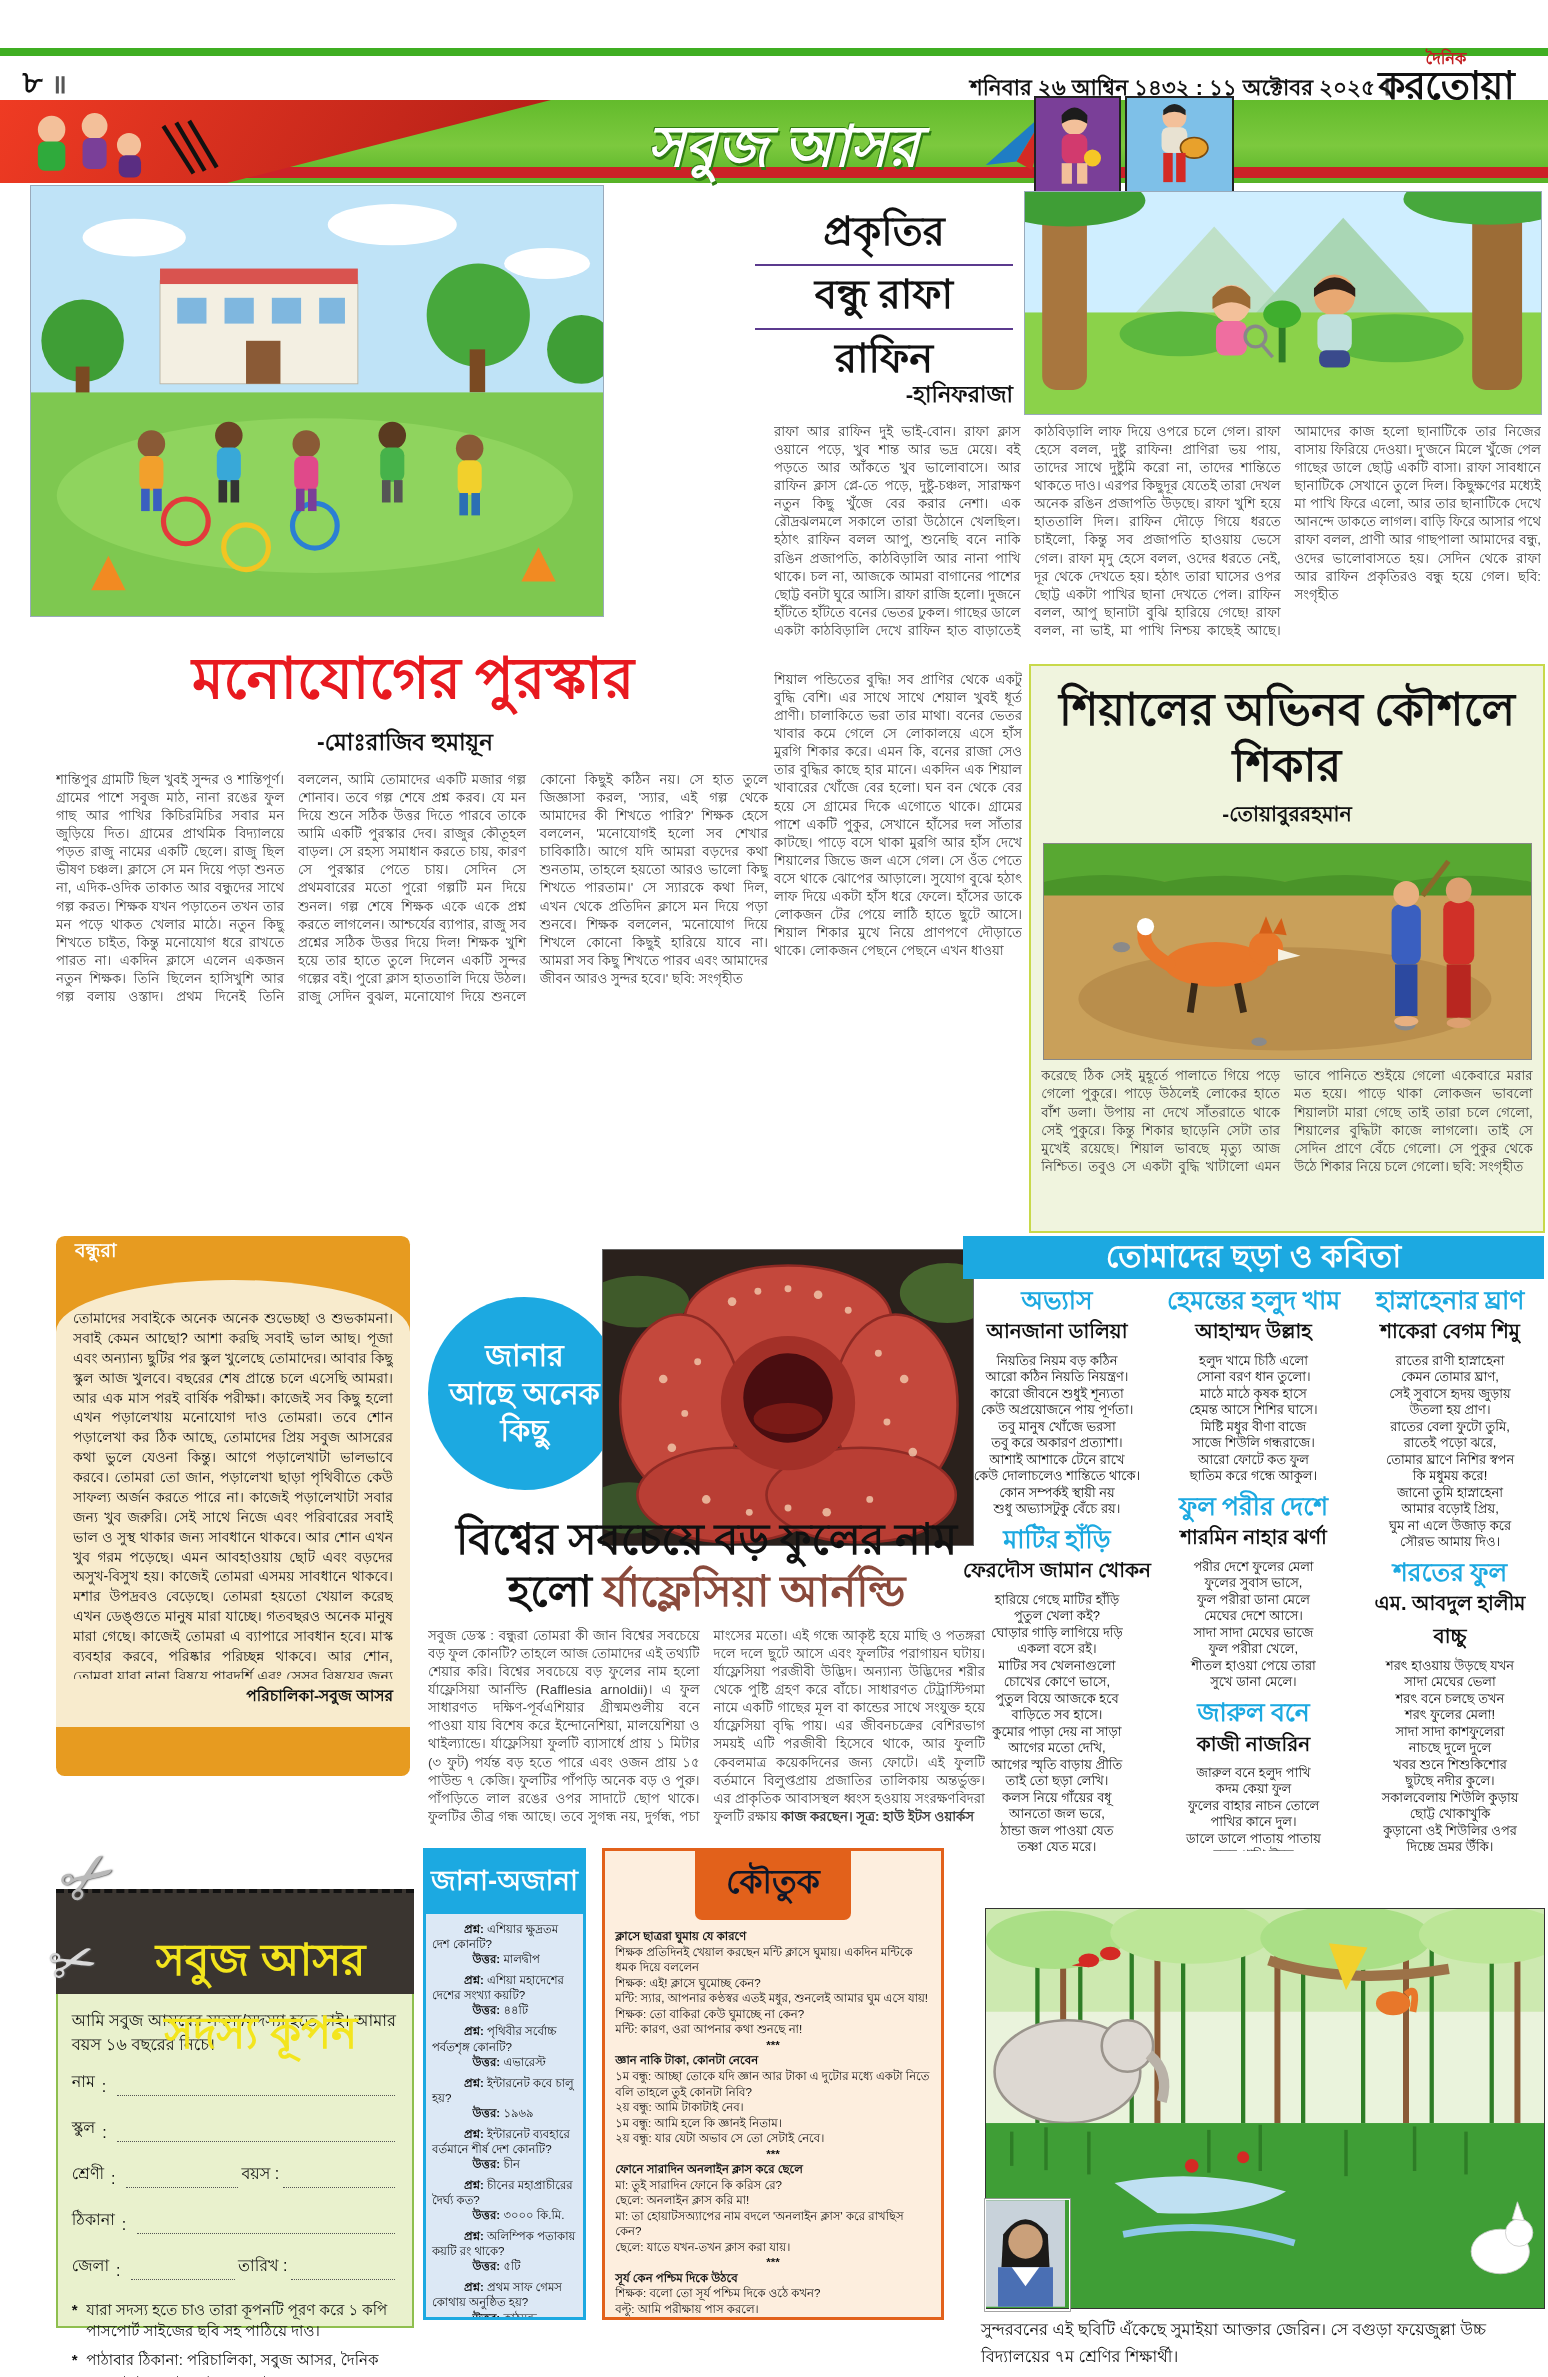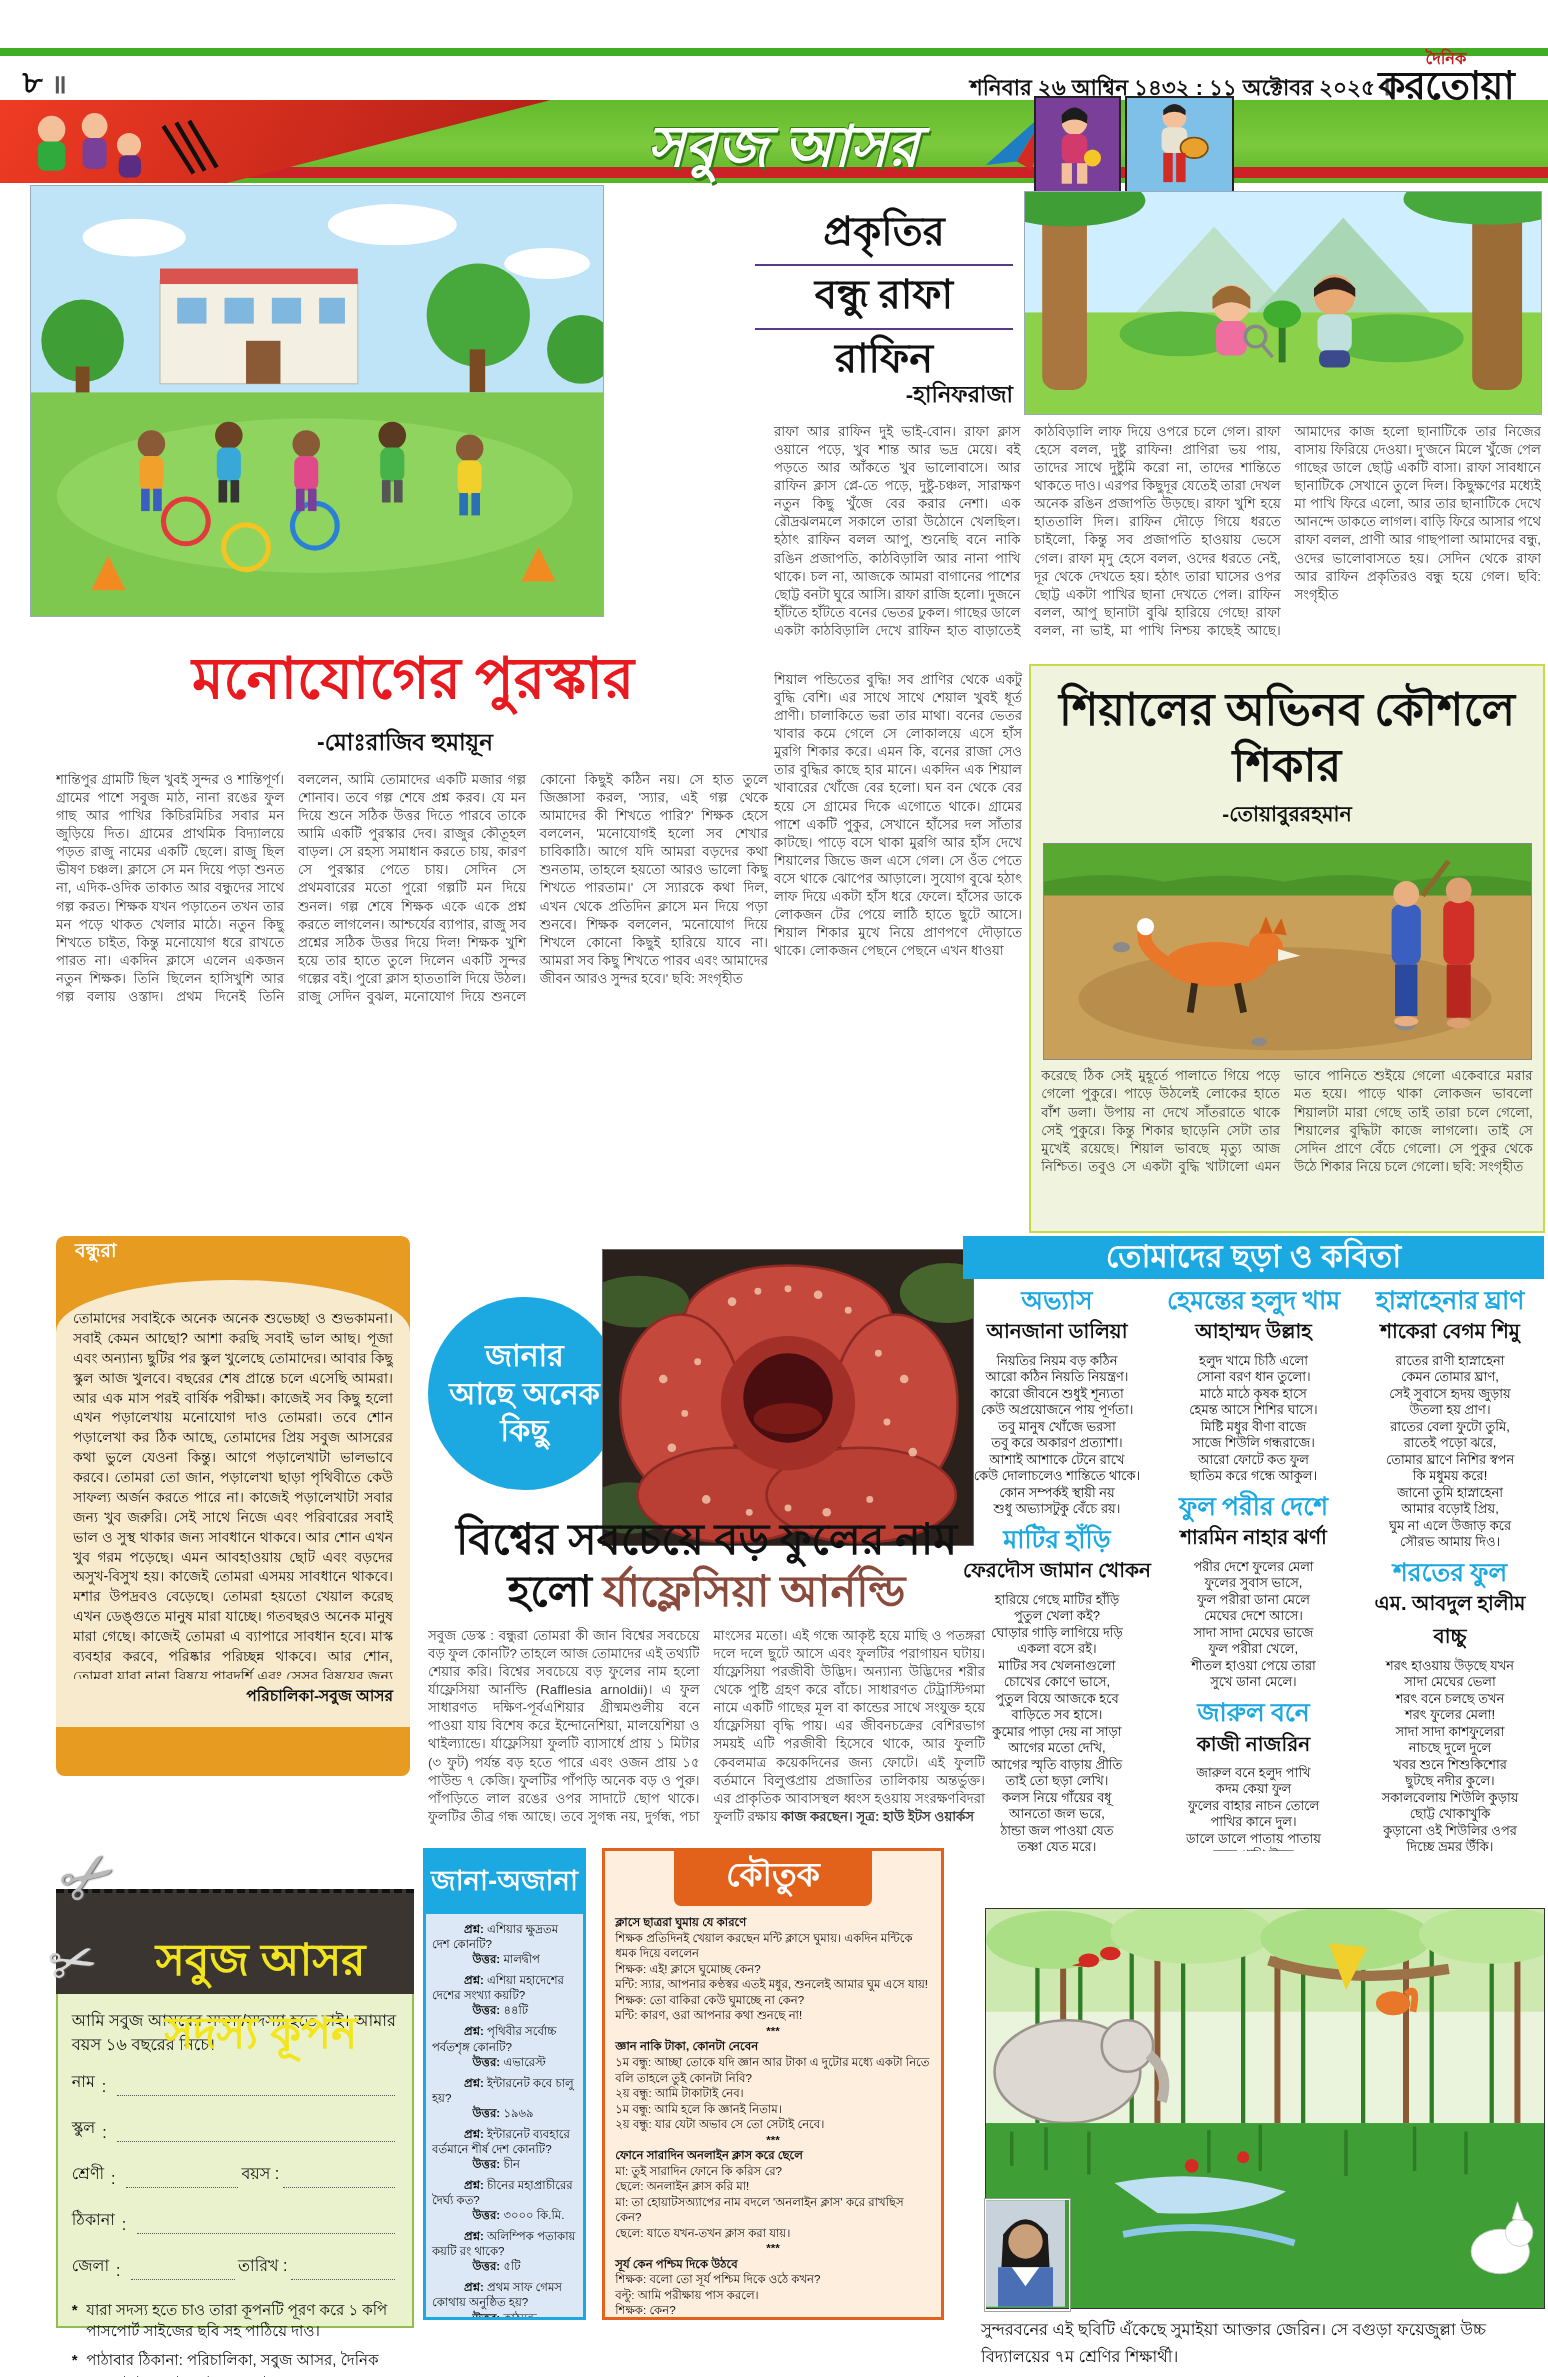--- a/index.html
+++ b/index.html
@@ -108,22 +108,22 @@
   
   .jana{left:423px;top:1848px;width:163px;height:472px;border:3.4px solid #1ca9e1;background:#dce8f5;box-sizing:border-box;overflow:hidden;}
   .jana .jhdr{background:#1ca9e1;color:#fff;text-align:center;font-size:27.5px;font-weight:bold;padding:8.6px 1.7px;}
   .jana .jitems{padding:6.9px 6px;font-size:11.6px;line-height:1.3;}
   .qa{margin-bottom:6px;}
   .qa-label{font-weight:bold;margin-left:32px;}
   .qa-ans{display:block;margin-left:8.6px;}
 
   
   .koutuk{left:602px;top:1848px;width:342px;height:472px;border:3.4px solid #e2611b;background:#fdeede;box-sizing:border-box;overflow:hidden;}
-  .koutuk .khdr{width:198px;margin:-3.4px auto 0;background:#e2611b;color:#ffffff;text-align:center;
-                font-size:33px;font-weight:bold;padding:1px 0;border-radius:0 0 6.9px 6.9px;}
+  .koutuk .khdr{width:156px;margin:-3.4px auto 0;background:#e2611b;color:#0f172a;text-align:center;
+                font-size:33px;font-weight:bold;padding:8px 0;border-radius:0 0 6.9px 6.9px;}
   .koutuk .kitems{padding:8.6px 10.3px;font-size:11.6px;line-height:1.34;}
   .joke-title{font-weight:bold;}
   .joke-lines{white-space:pre-line;}
   .joke-sep{text-align:center;font-weight:bold;}
 
   
   .aka-hdr{left:985px;top:1858px;width:560px;height:45px;background:#7c4437;color:#fff;
            display:flex;align-items:center;justify-content:center;font-size:33px;font-weight:bold;}
   .aka-draw{left:985px;top:1908px;width:560px;height:401px;border:1.7px solid #333;box-sizing:border-box;}
   .aka-photo{left:985px;top:2199px;width:83px;height:110px;border:1.7px solid #fff;box-shadow:0 0 0 0.9px #999;}

